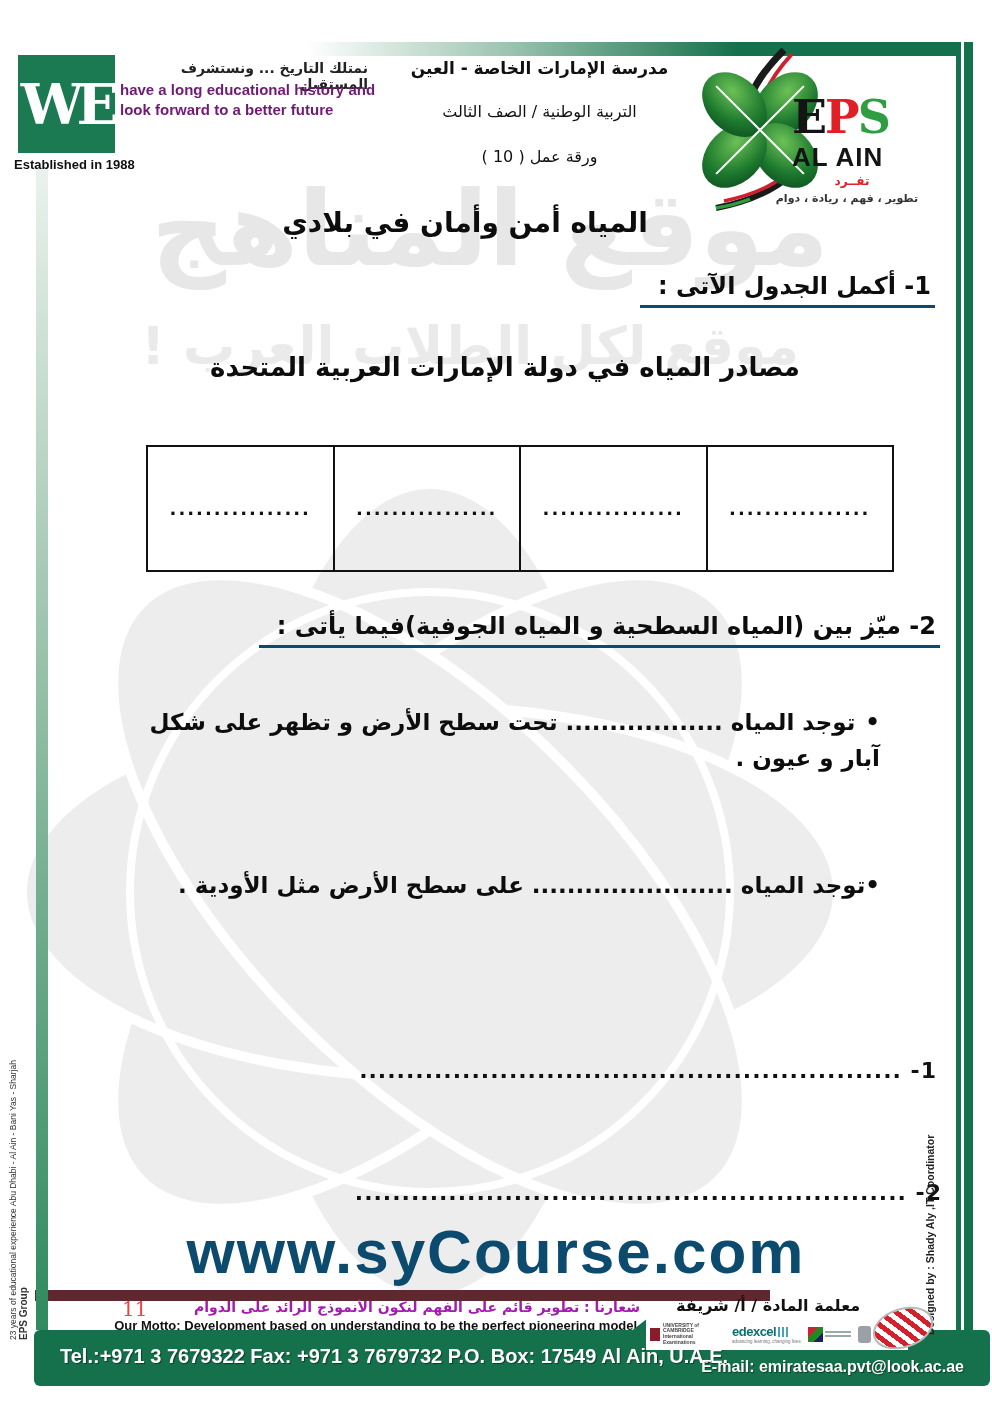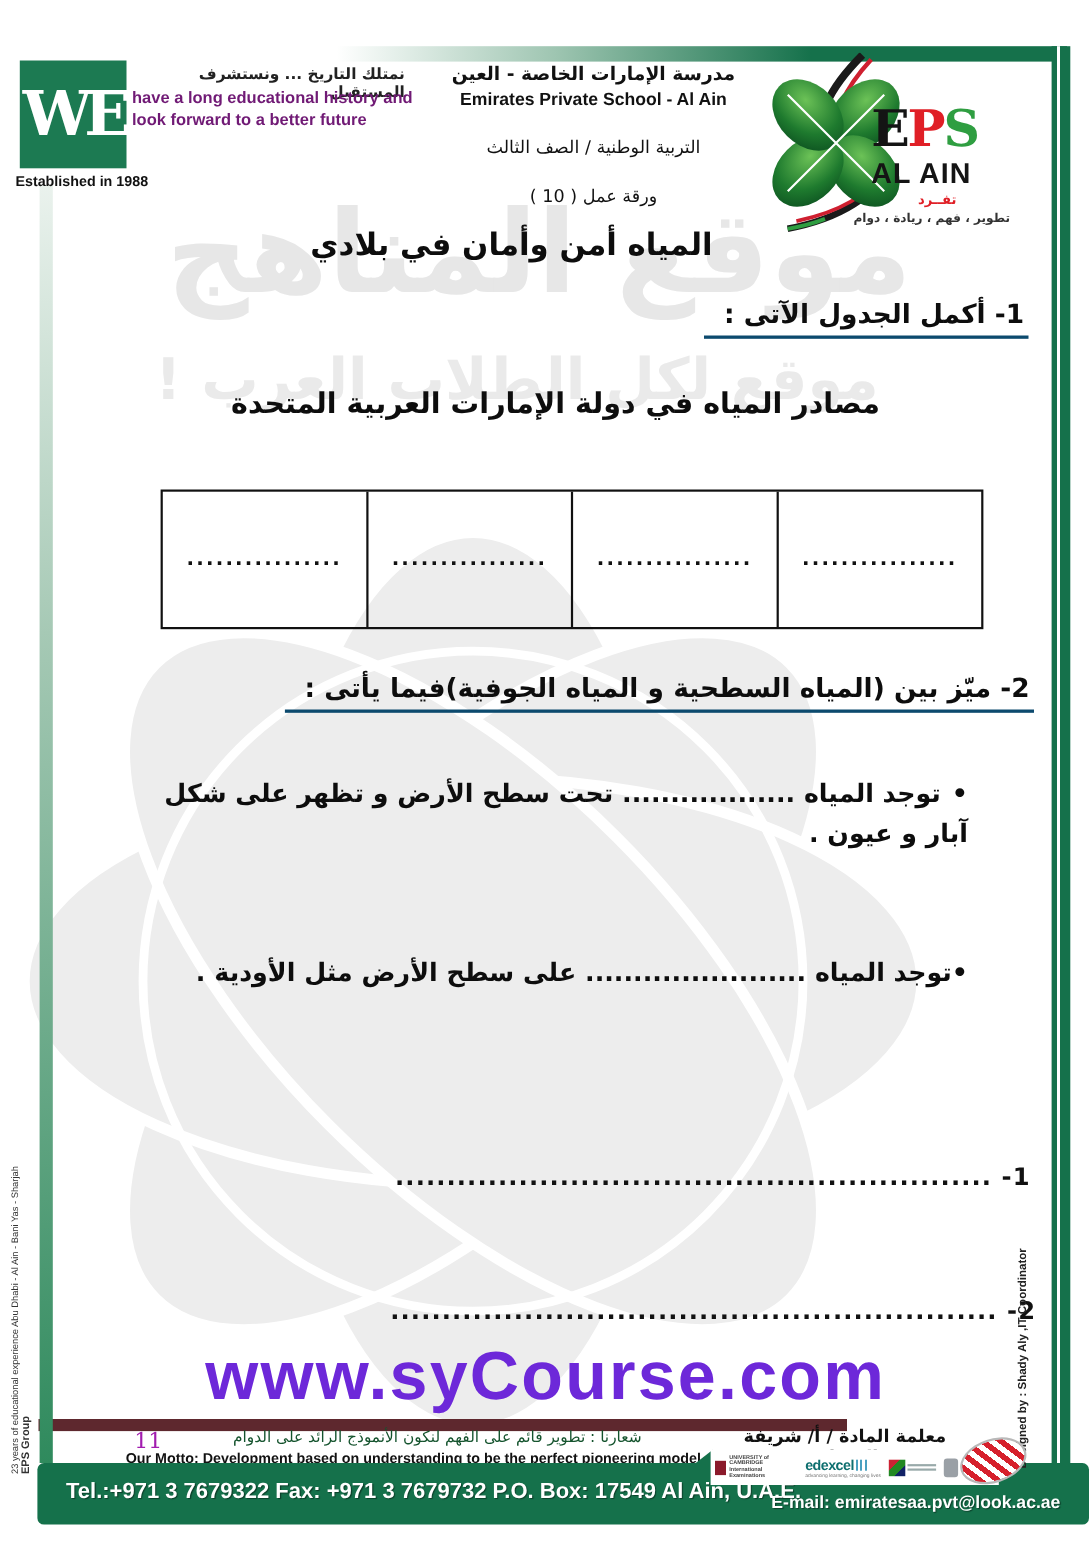--- a/index.html
+++ b/index.html
@@ -6,21 +6,21 @@
   html,body { background:#ffffff; }
   body { font-family:"DejaVu Sans", sans-serif; }
   .page { position:relative; width:992px; height:1403px; background:#fff; overflow:hidden; margin:0 auto; }
   .abs { position:absolute; }
 
   
   .wm { color:#e7e7e7; font-weight:bold; z-index:0; white-space:nowrap; }
   .wm-ar1 { left:140px; top:168px; width:700px; font-size:104px; text-align:center; direction:rtl; }
   .wm-ar2 { left:100px; top:316px; width:740px; font-size:52px; text-align:center; direction:rtl; color:#eaeaea; }
   .wm-site { left:0; top:1216px; width:992px; font-size:62px; text-align:center; letter-spacing:2px;
-             color:#6d28d9; font-family:"Liberation Sans", sans-serif; z-index:1; }
+             color:#0c4a6e; font-family:"Liberation Sans", sans-serif; z-index:1; }
   .flower { left:-10px; top:462px; z-index:0; }
 
   
   .frame-top { left:306px; top:42px; width:664px; height:14px; z-index:3;
                background:linear-gradient(to right, rgba(22,113,75,0) 0%, #9ec5b1 30%, #15714B 65%); }
   .frame-right { left:956px; top:42px; width:17px; height:1292px; z-index:3;
                  background:linear-gradient(to right,#15714B 0 5px,#ffffff 5px 8px,#15714B 8px 17px); }
   .frame-left { left:36px; top:168px; width:12px; height:1162px; z-index:3;
                 background:linear-gradient(to bottom,#eaf2ed 0%, #a6c9b5 35%, #2f8a5d 100%); }
 
@@ -74,23 +74,23 @@
                    font-size:23px; font-weight:bold; color:#0d0d0d; z-index:2; }
   .bullet-cont { direction:rtl; text-align:right; padding-left:470px; }
 
   .blank-line { direction:rtl; text-align:right; font-size:22px; font-weight:bold; color:#111;
                 letter-spacing:1px; z-index:2; white-space:nowrap; }
   .blank1 { right:55px; top:1058px; }
   .blank2 { right:50px; top:1180px; }
 
   
   .maroon-bar { left:35px; top:1290px; width:735px; height:11px; background:#5e282e; z-index:2; }
-  .page-num { left:122px; top:1297px; font-family:"DejaVu Serif", serif; font-size:20px; color:#a21caf; z-index:2; }
-  .motto-ar { left:155px; top:1299px; width:485px; text-align:center; direction:rtl;
-              font-size:14px; font-weight:normal; color:#14532d; z-index:2; }
+  .page-num { left:122px; top:1297px; font-family:"DejaVu Serif", serif; font-size:20px; color:#ef4444; z-index:2; }
+  .motto-ar { left:155px; top:1299px; width:485px; text-align:right; direction:rtl;
+              font-size:14px; font-weight:bold; color:#a21caf; z-index:2; }
   .motto-en { left:95px; top:1318px; width:565px; text-align:center; font-size:13px; font-weight:bold;
               color:#111; font-family:"Liberation Sans", sans-serif; z-index:2; }
   .teacher { left:648px; top:1296px; width:240px; text-align:center; direction:rtl; font-size:16px;
              font-weight:bold; color:#111; border-bottom:1px solid #999; padding-bottom:3px; z-index:2; }
 
   .logos-panel { left:646px; top:1318px; width:262px; height:32px; background:#fff; z-index:5;
                  display:flex; align-items:center; gap:7px; padding:2px 4px; }
   .logo-cam { display:flex; align-items:center; gap:3px; }
   .cam-shield { width:10px; height:13px; background:#8b1a2b; }
   .cam-text { width:62px; font-size:5px; line-height:1.15; color:#444; font-weight:bold;
@@ -156,21 +156,20 @@
     <span>WE</span>
   </div>
   <div class="abs established">Established in 1988</div>
   <div class="abs tagline-ar">نمتلك التاريخ ... ونستشرف المستقبل</div>
   <div class="abs tagline-en">
     <div>have a long educational history and</div>
     <div>look forward to a better future</div>
   </div>
   <div class="abs hdr-center">
     <div class="ar-name">مدرسة الإمارات الخاصة - العين</div>
-    <div class="en-name">Emirates Private School - Al Ain</div>
     <div class="subject">التربية الوطنية / الصف الثالث</div>
     <div class="wsheet">ورقة عمل ( 10 )</div>
   </div>
 
   <div class="abs eps-logo">
     <svg width="150" height="165" viewBox="0 0 150 165">
       <defs>
         <radialGradient id="leaf" cx="35%" cy="35%" r="80%">
           <stop offset="0%" stop-color="#6cc257"></stop>
           <stop offset="60%" stop-color="#1e7a2e"></stop>

